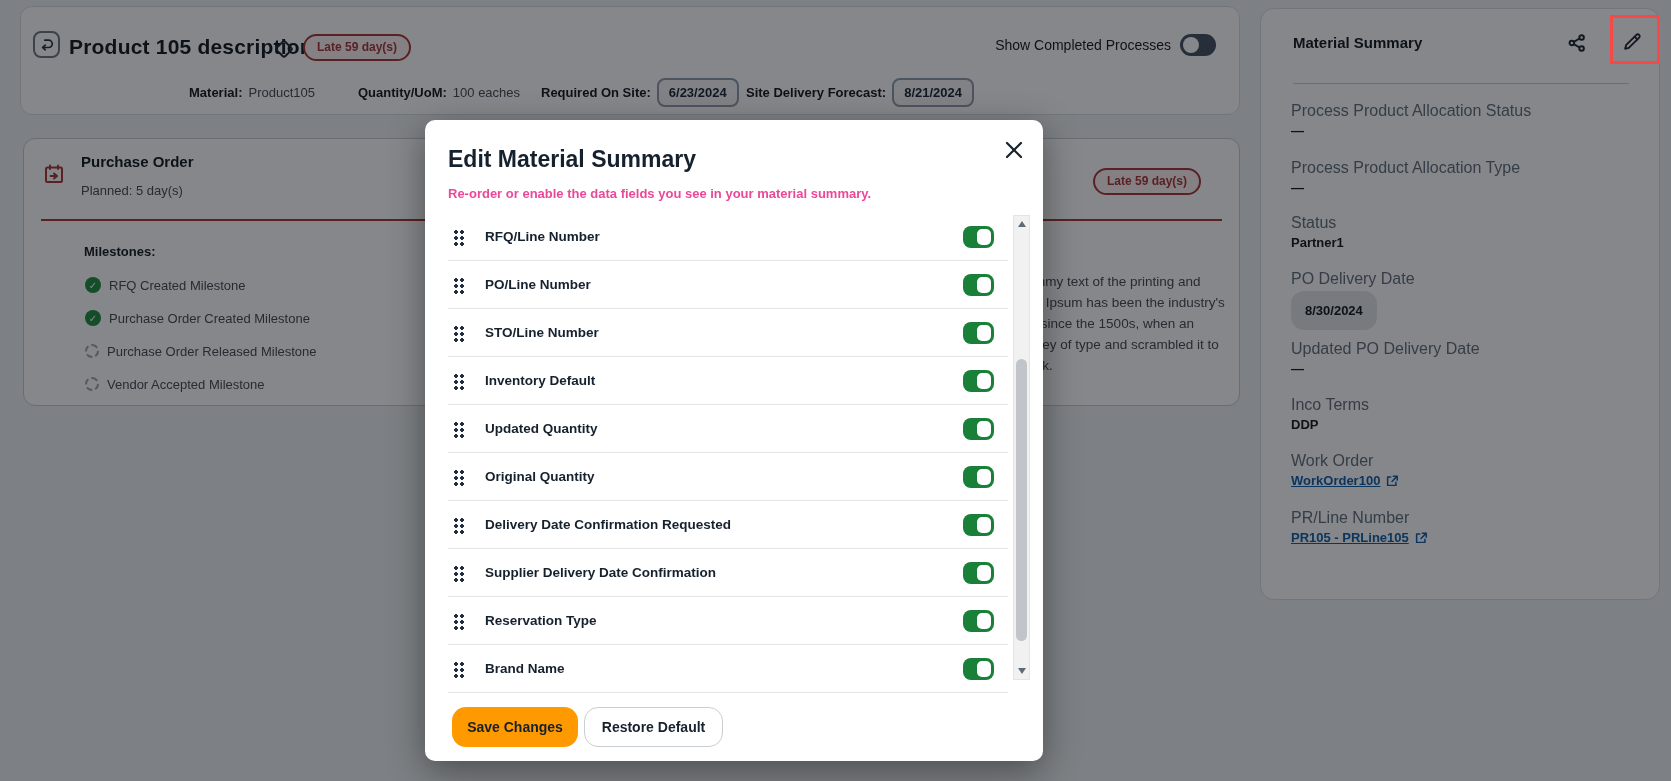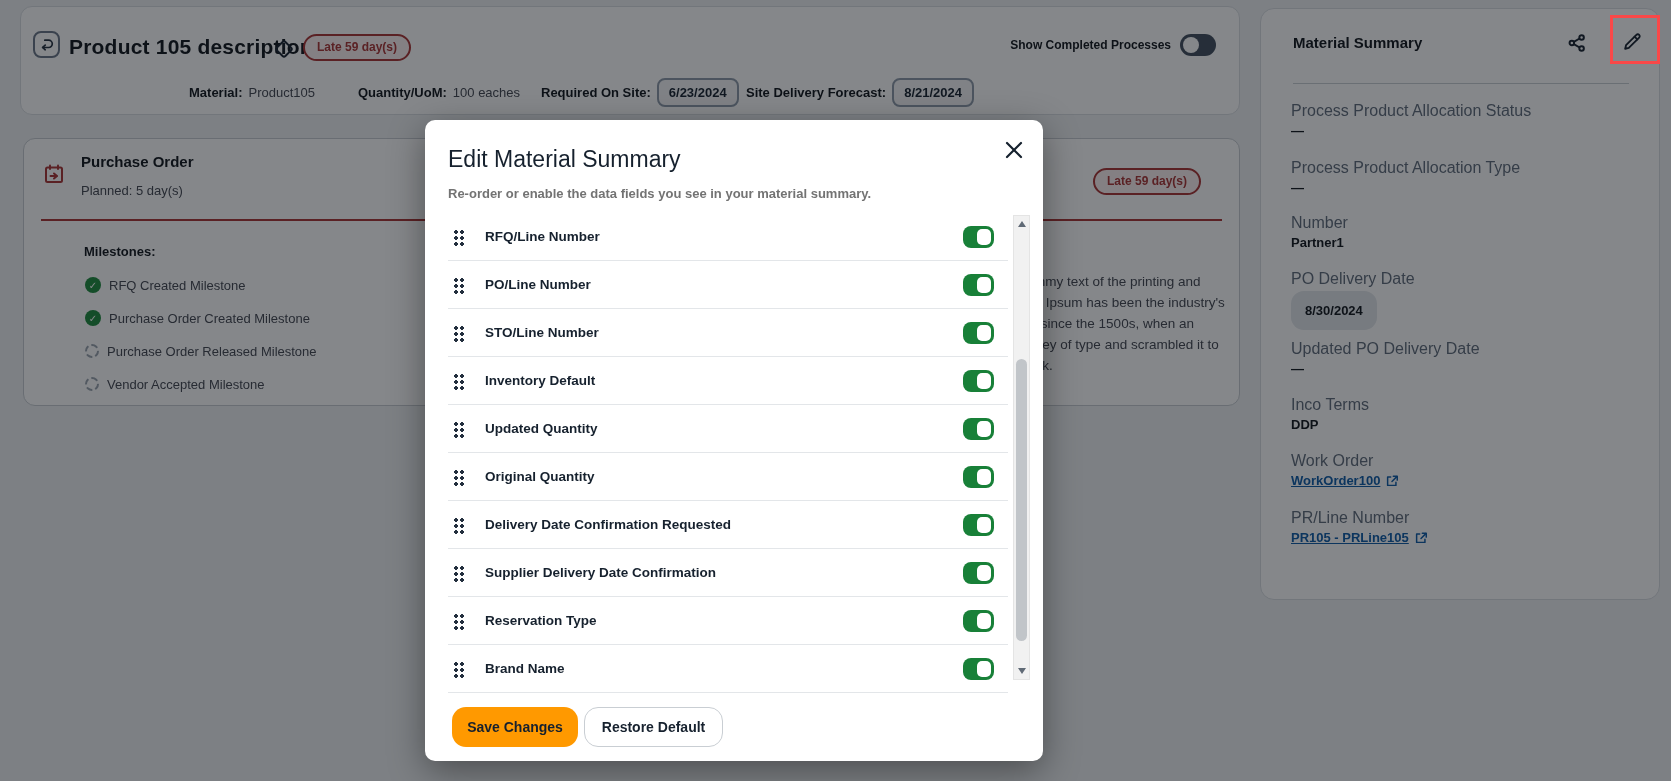--- a/index.html
+++ b/index.html
@@ -10,21 +10,21 @@
   
   #header-card { left:20px; top:6px; width:1220px; height:109px; }
   .back-btn { position:absolute; left:12px; top:24px; width:27px; height:27px; border:2px solid #697586; border-radius:8px; background:#fff; display:flex; align-items:center; justify-content:center; cursor:pointer; }
   .page-title { position:absolute; left:48px; top:28px; font-size:21px; font-weight:800; letter-spacing:.2px; }
   .diamond-wrap { position:absolute; left:254px; top:33px; width:18px; height:18px; }
   .diamond { width:14px; height:14px; border:2px solid #16212e; border-radius:3px; transform:rotate(45deg); position:absolute; left:2px; top:2px; }
   .diamond-ex { position:absolute; left:0; top:1px; width:18px; text-align:center; font-size:11px; font-weight:800; color:#16212e; }
   .late-badge { position:absolute; height:27px; line-height:23px; padding:0 12px; border:2px solid #a93333; background:#fcf1f1; color:#a93333; border-radius:14px; font-size:12px; font-weight:700; }
   #hdr-late { left:282px; top:27px; }
   .show-completed { position:absolute; right:23px; top:27px; display:flex; align-items:center; gap:9px; }
-  .show-completed-label { font-size:12px; font-weight:700; }
+  .show-completed-label { font-size:14px; font-weight:400; }
   .toggle-off { width:36px; height:22px; border-radius:11px; background:#414d5c; position:relative; cursor:pointer; }
   .toggle-off .knob { position:absolute; left:3px; top:3px; width:16px; height:16px; border-radius:8px; background:#fff; }
   .hdr-field { position:absolute; top:72px; font-size:13px; display:flex; align-items:center; gap:6px; height:27px; }
   .hdr-field .lbl { font-weight:700;margin-left:40px; }
   .hdr-field .val { color:#424650; }
   .date-box { border:2px solid #8d99a8; background:#f4f5f6; border-radius:8px; padding:5px 10px; font-weight:600; color:#16212e; }
 
   
   #po-card { left:23px; top:138px; width:1217px; height:268px; border-color:#c6cbd0; }
   .po-icon { position:absolute; left:19px; top:24px; }
@@ -52,22 +52,22 @@
   .sb-link { font-size:13px; font-weight:700; color:#0d5ba7; text-decoration:underline; cursor:pointer; }
   .link-row { margin-top:3px; display:flex; align-items:center; gap:5px; }
   .view-more { position:absolute; left:30px; top:554px; width:340px; height:26px; border:2px solid #545b64; border-radius:14px; background:#fff; display:flex; align-items:center; justify-content:center; gap:8px; font-size:13px; font-weight:800; color:#16212e; cursor:pointer; }
 
   
   #dim { position:absolute; inset:0; background:rgba(12,16,22,0.5); z-index:40; }
 
   
   #modal { position:absolute; left:425px; top:120px; width:618px; height:641px; background:#fff; border-radius:10px; z-index:60; box-shadow:0 10px 36px rgba(0,0,0,.4); }
   .modal-close { position:absolute; right:15px; top:16px; width:28px; height:28px; display:flex; align-items:center; justify-content:center; cursor:pointer; }
-  .modal-title { position:absolute; left:23px; top:26px; font-size:23px; font-weight:400; color:#16212e; }
-  .modal-sub { position:absolute; left:23px; top:66px; font-size:13px; font-weight:700; color:#737373; }
+  .modal-title { position:absolute; left:23px; top:26px; font-size:23px; font-weight:700; color:#16212e; }
+  .modal-sub { position:absolute; left:23px; top:66px; font-size:13px; font-weight:700; color:#ec4899; }
   .mrow { position:absolute; left:23px; width:560px; height:48px; border-bottom:1px solid #e3e6e9; display:flex; align-items:center; }
   .drag-handle { width:12px; height:18px; margin-left:4px; cursor:grab;
     background-image:radial-gradient(circle, #232f3e 1.7px, transparent 2px);
     background-size:6px 6px; background-position:1px 1px; }
   .mrow-label { margin-left:21px; font-size:13.5px; font-weight:700; color:#16212e; }
   .toggle-on { position:absolute; right:14px; width:31px; height:22px; border-radius:8px; background:#188038; cursor:pointer; }
   .toggle-on .knob { position:absolute; right:3px; top:3px; width:14px; height:16px; border-radius:5px; background:#fff; }
   
   .sbar { position:absolute; left:588px; top:95px; width:17px; height:465px; background:#f1f1f1; border:1px solid #e4e4e4; }
   .sbar-up, .sbar-down { position:absolute; left:4px; width:0; height:0; border-left:4.5px solid transparent; border-right:4.5px solid transparent; cursor:pointer; }
@@ -182,21 +182,21 @@
 
   <div class="sb-field" style="top:93px">
     <div class="sb-label">Process Product Allocation Status</div>
     <div class="sb-value">—</div>
   </div>
   <div class="sb-field" style="top:150px">
     <div class="sb-label">Process Product Allocation Type</div>
     <div class="sb-value">—</div>
   </div>
   <div class="sb-field" style="top:205px">
-    <div class="sb-label">Number</div>
+    <div class="sb-label">Status</div>
     <div class="sb-value">Partner1</div>
   </div>
   <div class="sb-field" style="top:261px">
     <div class="sb-label">PO Delivery Date</div>
     <div class="sb-value"><span class="sb-badge">8/30/2024</span></div>
   </div>
   <div class="sb-field" style="top:331px">
     <div class="sb-label">Updated PO Delivery Date</div>
     <div class="sb-value">—</div>
   </div>

